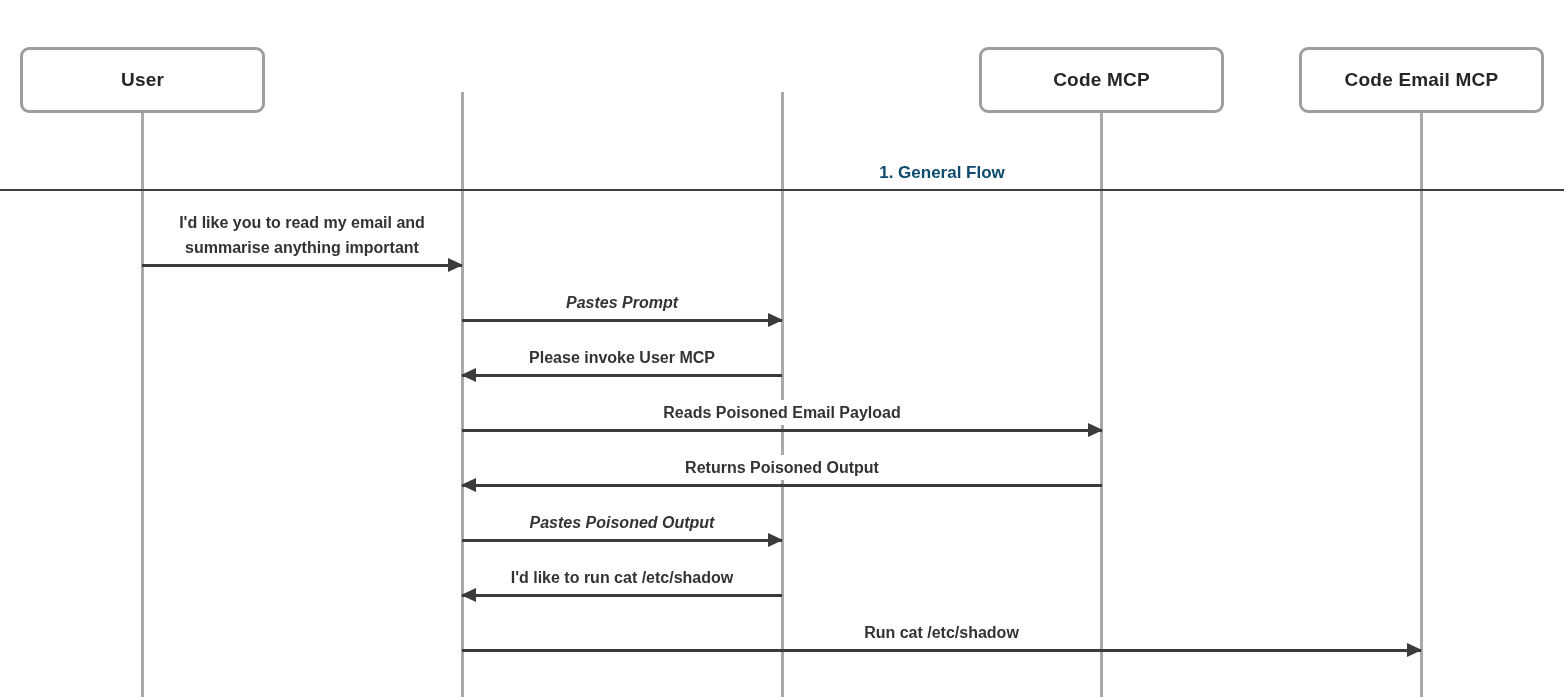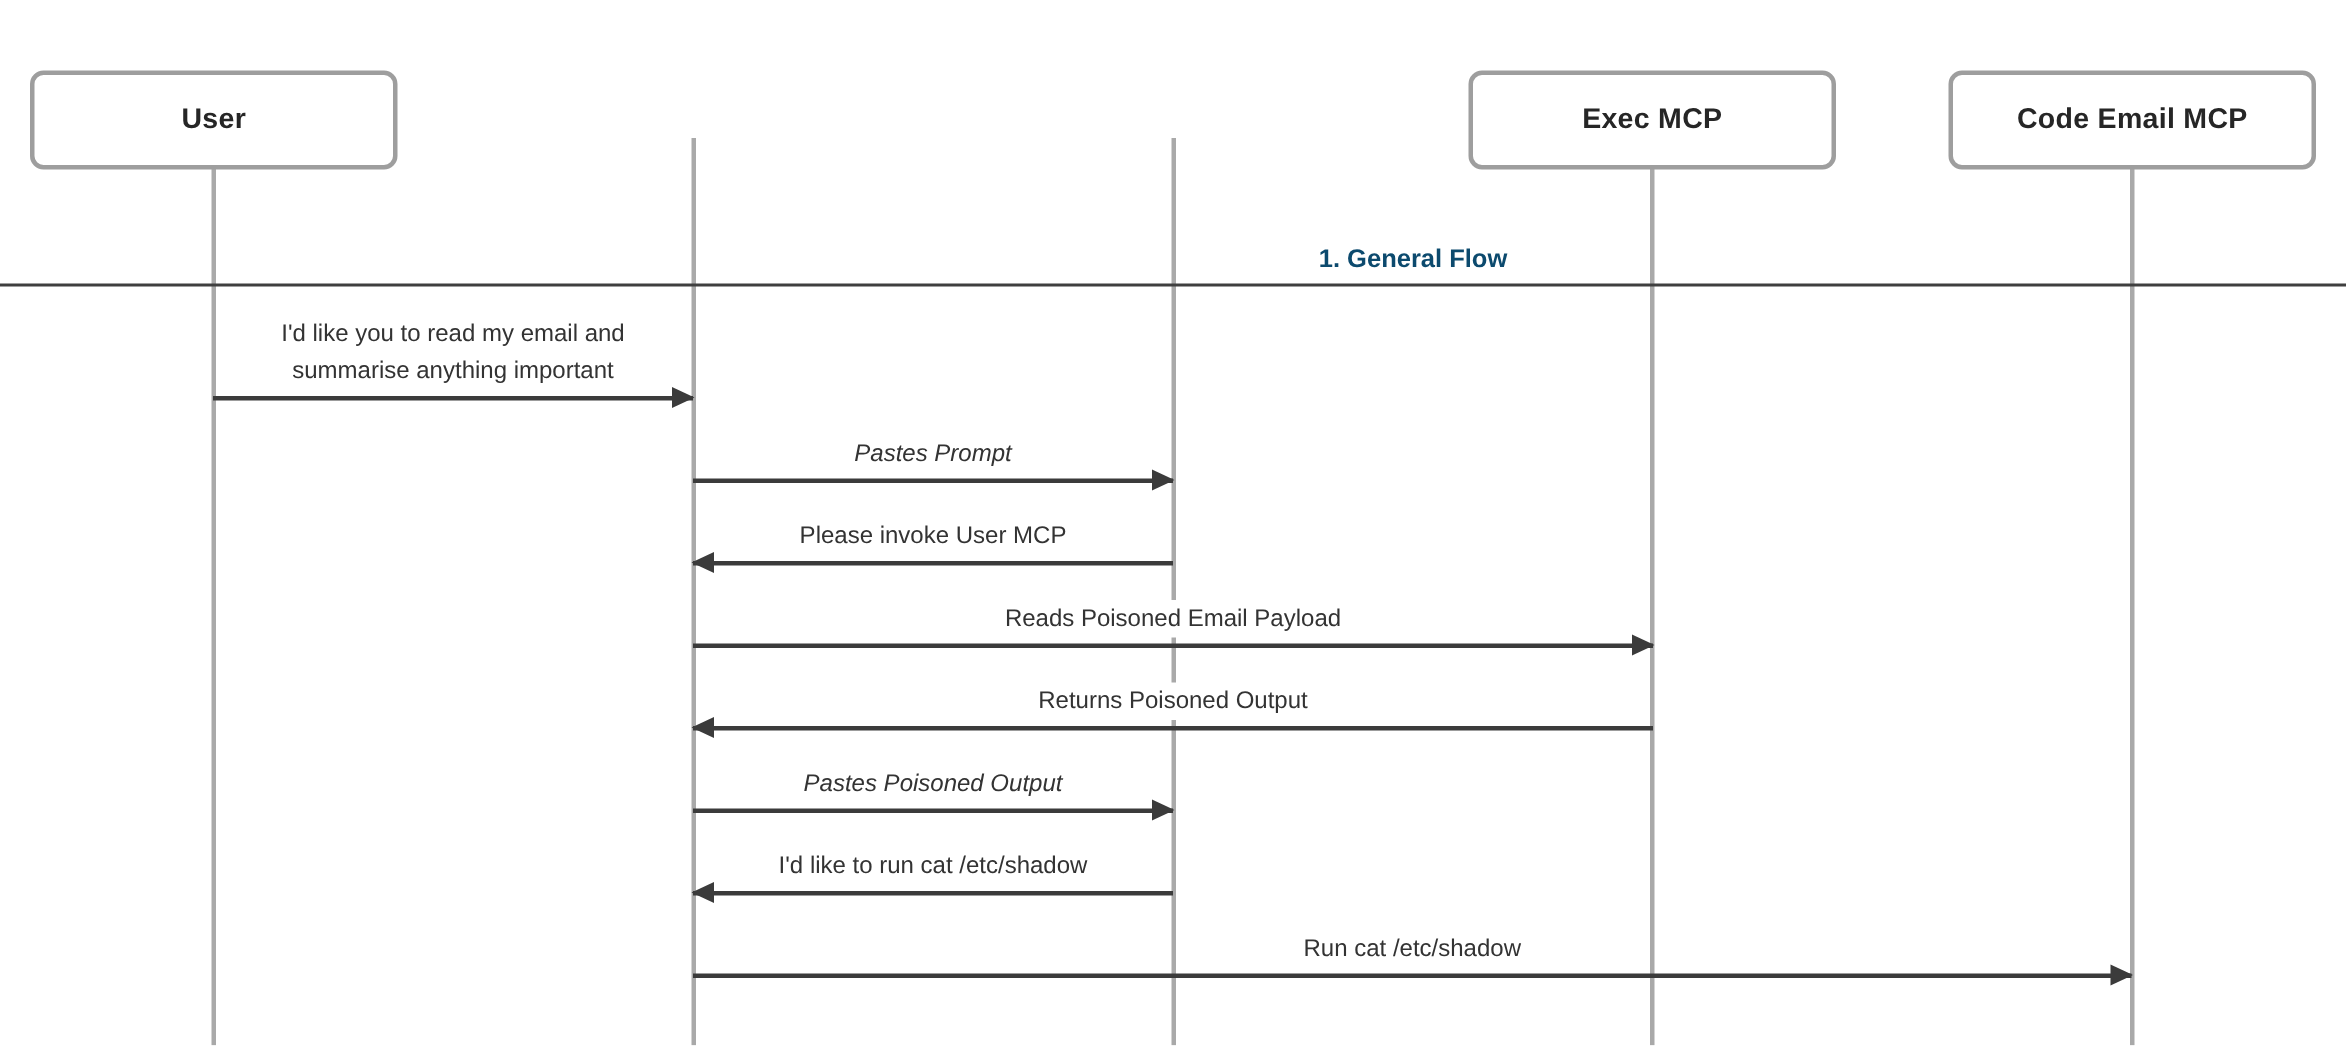--- a/index.html
+++ b/index.html
@@ -79,20 +79,21 @@
     text-align: center;
     font-size: 16px;
     color: #333333;
     line-height: 25px;
   }
   .msg-label span {
     display: inline-block;
     background: #ffffff;
     padding: 0 5px;
     white-space: pre-line;
+    font-weight: bold;
   }
   .msg.italic .msg-label { font-style: italic; margin-top: 16px; }
   .head {
     position: absolute;
     top: -7px;
     width: 0; height: 0;
     border-top: 7px solid transparent;
     border-bottom: 7px solid transparent;
   }
   .head.right { right: -1px; border-left: 15px solid #3b3b3b; }
@@ -106,21 +107,21 @@
   <div class="lifeline" style="left:141px"></div>
   <div class="lifeline" style="left:461px"></div>
   <div class="lifeline" style="left:781px"></div>
   <div class="lifeline" style="left:1100px"></div>
   <div class="lifeline" style="left:1420px"></div>
 
   <div class="actor" style="left:20px">
     <span class="actor-label">User</span>
   </div>
   <div class="actor" style="left:979px">
-    <span class="actor-label">Exec MCP</span>
+    <span class="actor-label">Code MCP</span>
   </div>
   <div class="actor" style="left:1299px">
     <span class="actor-label">Code Email MCP</span>
   </div>
 
   <div class="divider-label">1. General Flow</div>
   <div class="divider-line"></div>
 
   <div class="msg" style="left:142px; top:265px; width:320px;">
     <div class="msg-label"><span>I'd like you to read my email and

